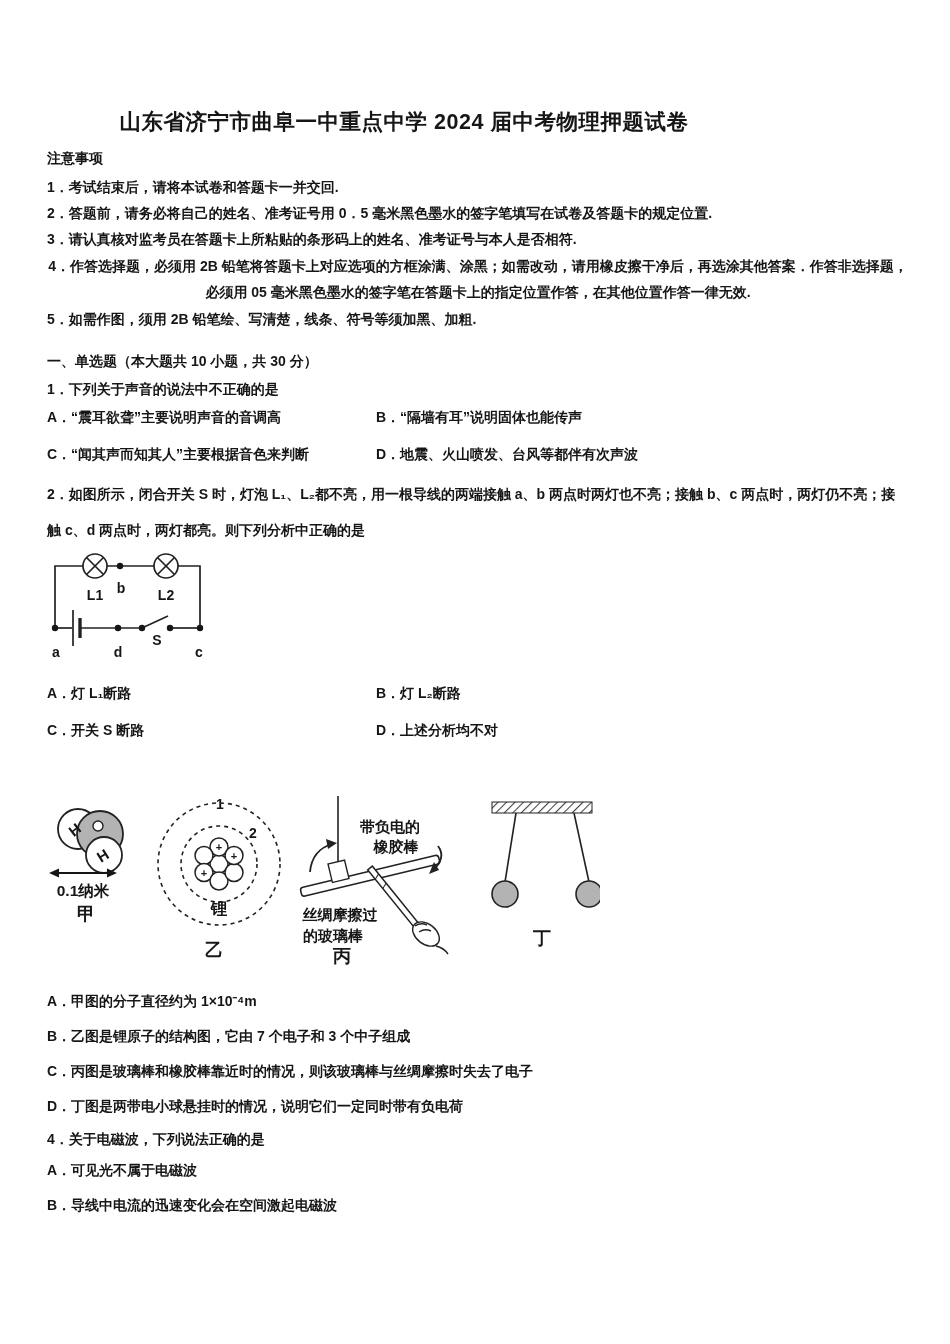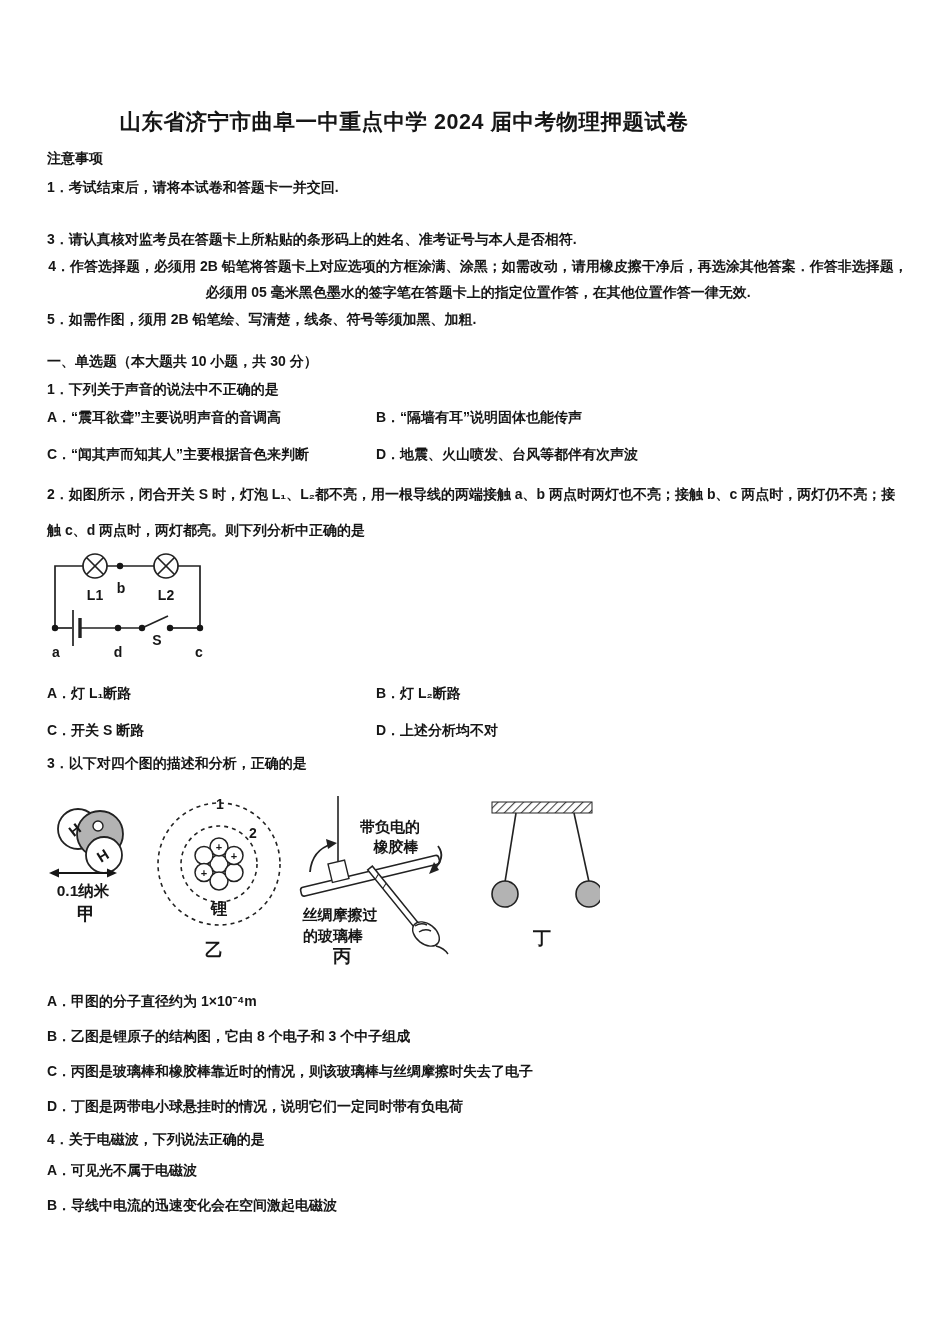--- a/index.html
+++ b/index.html
@@ -20,20 +20,21 @@
 </style>
 </head>
 <body>
 
 <div class="page">
 
   <div class="abs title">山东省济宁市曲阜一中重点中学 2024 届中考物理押题试卷</div>
 
   <p class="abs ln" style="top:147px">注意事项</p>
   <p class="abs ln" style="top:176px">1．考试结束后，请将本试卷和答题卡一并交回.</p>
+  <p class="abs ln" style="top:202px">2．答题前，请务必将自己的姓名、准考证号用 0．5 毫米黑色墨水的签字笔填写在试卷及答题卡的规定位置.</p>
   <p class="abs ln" style="top:228px">3．请认真核对监考员在答题卡上所粘贴的条形码上的姓名、准考证号与本人是否相符.</p>
   <p class="abs ln wrap notice-wrap" style="top:253px">4．作答选择题，必须用 2B 铅笔将答题卡上对应选项的方框涂满、涂黑；如需改动，请用橡皮擦干净后，再选涂其他答案．作答非选择题，必须用 05 毫米黑色墨水的签字笔在答题卡上的指定位置作答，在其他位置作答一律无效.</p>
   <p class="abs ln" style="top:308px">5．如需作图，须用 2B 铅笔绘、写清楚，线条、符号等须加黑、加粗.</p>
 
   <p class="abs ln" style="top:350px">一、单选题（本大题共 10 小题，共 30 分）</p>
 
   <p class="abs ln" style="top:378px">1．下列关于声音的说法中不正确的是</p>
   <div class="abs ln" style="top:443px">
     <span class="optL">C．“闻其声而知其人”主要根据音色来判断</span><span>D．地震、火山喷发、台风等都伴有次声波</span>
   </div>
@@ -91,21 +92,20 @@
     </g>
   </svg>
 
   <div class="abs ln" style="top:719px">
     <span class="optL">C．开关 S 断路</span><span>D．上述分析均不对</span>
   </div>
   <div class="abs ln" style="top:682px">
     <span class="optL">A．灯 L₁断路</span><span>B．灯 L₂断路</span>
   </div>
 
-  <p class="abs ln" style="top:752px">3．以下对四个图的描述和分析，正确的是</p>
 
   <div class="abs figrow" style="left:48px; top:796px">
 
     <svg width="82" height="130" viewBox="0 0 82 130">
       <g stroke="#222" stroke-width="1.8">
         <circle cx="30" cy="33" r="20" fill="#fff"></circle>
         <circle cx="52" cy="38" r="23" fill="#b3b3b3"></circle>
         <circle cx="50" cy="30" r="5" fill="#fff" stroke-width="1.4"></circle>
         <circle cx="56" cy="59" r="18" fill="#fff"></circle>
       </g>
@@ -195,21 +195,21 @@
       <rect x="14" y="6" width="100" height="11" fill="url(#hatch)" stroke="#222" stroke-width="1"></rect>
       <line x1="38" y1="17" x2="27" y2="86" stroke="#222" stroke-width="1.6"></line>
       <line x1="96" y1="17" x2="111" y2="86" stroke="#222" stroke-width="1.6"></line>
       <circle cx="27" cy="98" r="13" fill="#b3b3b3" stroke="#222" stroke-width="1.6"></circle>
       <circle cx="111" cy="98" r="13" fill="#b3b3b3" stroke="#222" stroke-width="1.6"></circle>
       <text x="64" y="148" font-size="18" text-anchor="middle">丁</text>
     </svg>
   </div>
 
   <p class="abs ln" style="top:990px">A．甲图的分子直径约为 1×10⁻⁴m</p>
-  <p class="abs ln" style="top:1025px">B．乙图是锂原子的结构图，它由 8 个电子和 3 个中子组成</p>
+  <p class="abs ln" style="top:1025px">B．乙图是锂原子的结构图，它由 7 个电子和 3 个中子组成</p>
   <p class="abs ln" style="top:1060px">C．丙图是玻璃棒和橡胶棒靠近时的情况，则该玻璃棒与丝绸摩擦时失去了电子</p>
   <p class="abs ln" style="top:1095px">D．丁图是两带电小球悬挂时的情况，说明它们一定同时带有负电荷</p>
 
   <p class="abs ln" style="top:1128px">4．关于电磁波，下列说法正确的是</p>
   <p class="abs ln" style="top:1159px">A．可见光不属于电磁波</p>
   <p class="abs ln" style="top:1194px">B．导线中电流的迅速变化会在空间激起电磁波</p>
 
 </div>
 
 </body></html>

